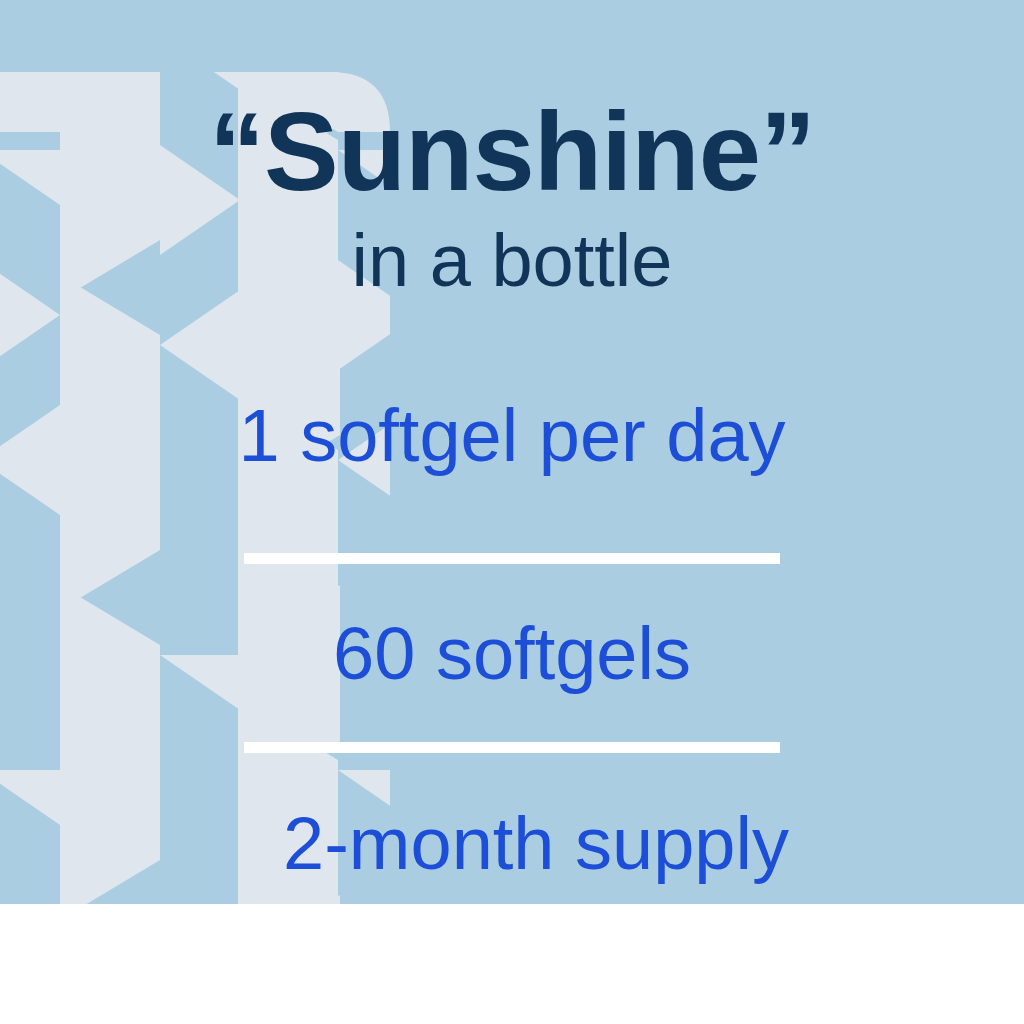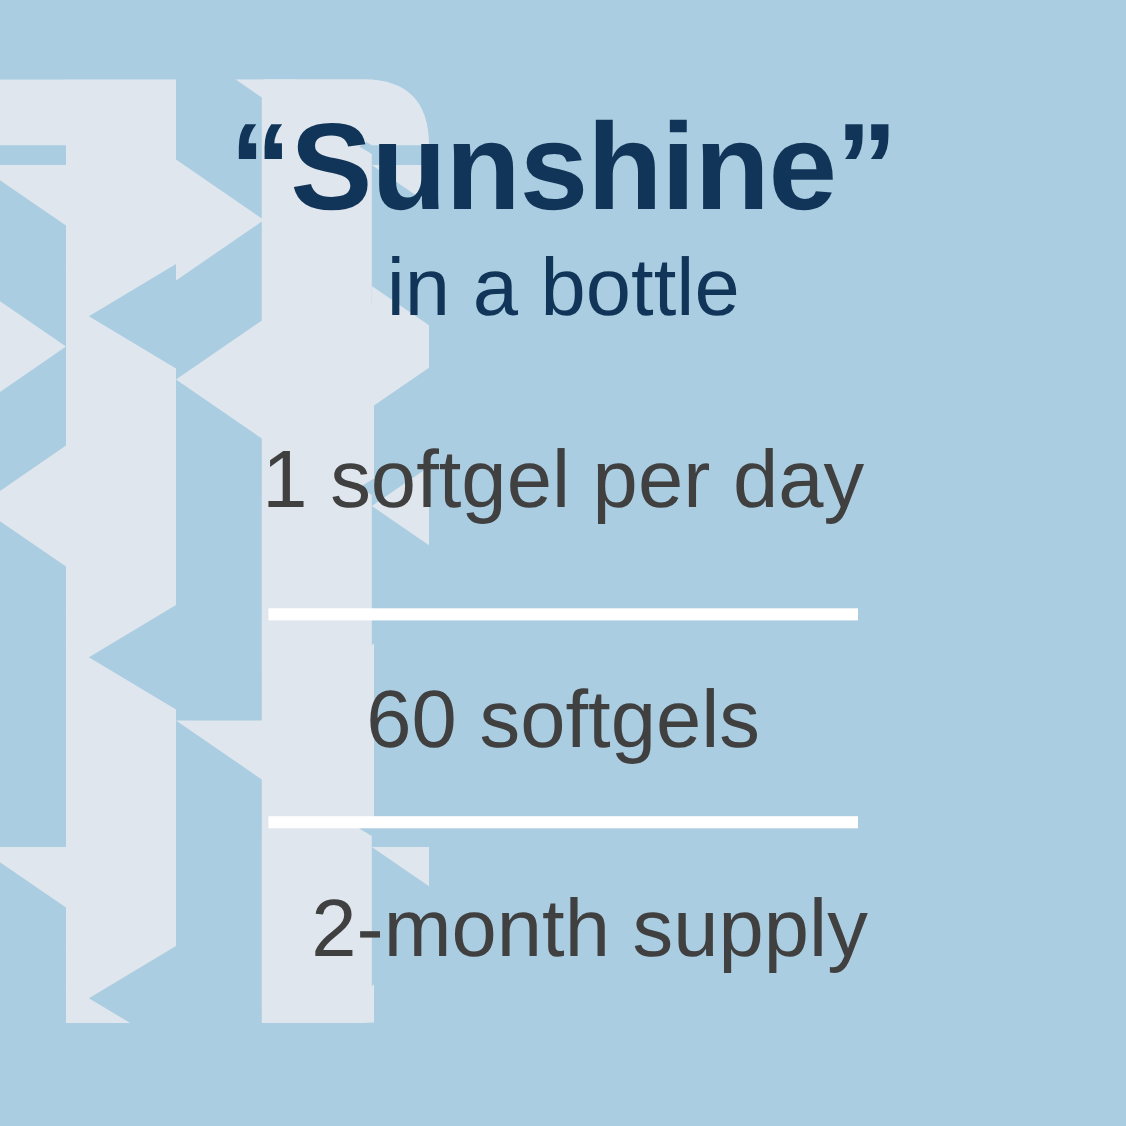--- a/index.html
+++ b/index.html
@@ -3,21 +3,21 @@
 <meta charset="utf-8">
 <style>
   html, body {
     margin: 0;
     padding: 0;
     background: #ffffff;
   }
   #canvas {
     position: relative;
     width: 1024px;
-    height: 1024px;
+    height: 904px;
     overflow: hidden;
     background: #abcde1;
     font-family: "Liberation Sans", sans-serif;
   }
   
   #pattern-layer {
     position: absolute;
     left: 0;
     top: 0;
     width: 1024px;
@@ -55,21 +55,21 @@
     font-weight: normal;
     font-size: 74px;
     line-height: 1.0;
     white-space: nowrap;
   }
   .fact {
     position: absolute;
     left: 0;
     right: 0;
     text-align: center;
-    color: #404040;
+    color: #1d4ed8;
     font-weight: normal;
     font-size: 74px;
     line-height: 1.0;
     white-space: nowrap;
   }
   #fact-1 { top: 399px; }
   #fact-2 { top: 617px; }
   #fact-3 { top: 807px; padding-left: 48px; }
 
   .divider {

